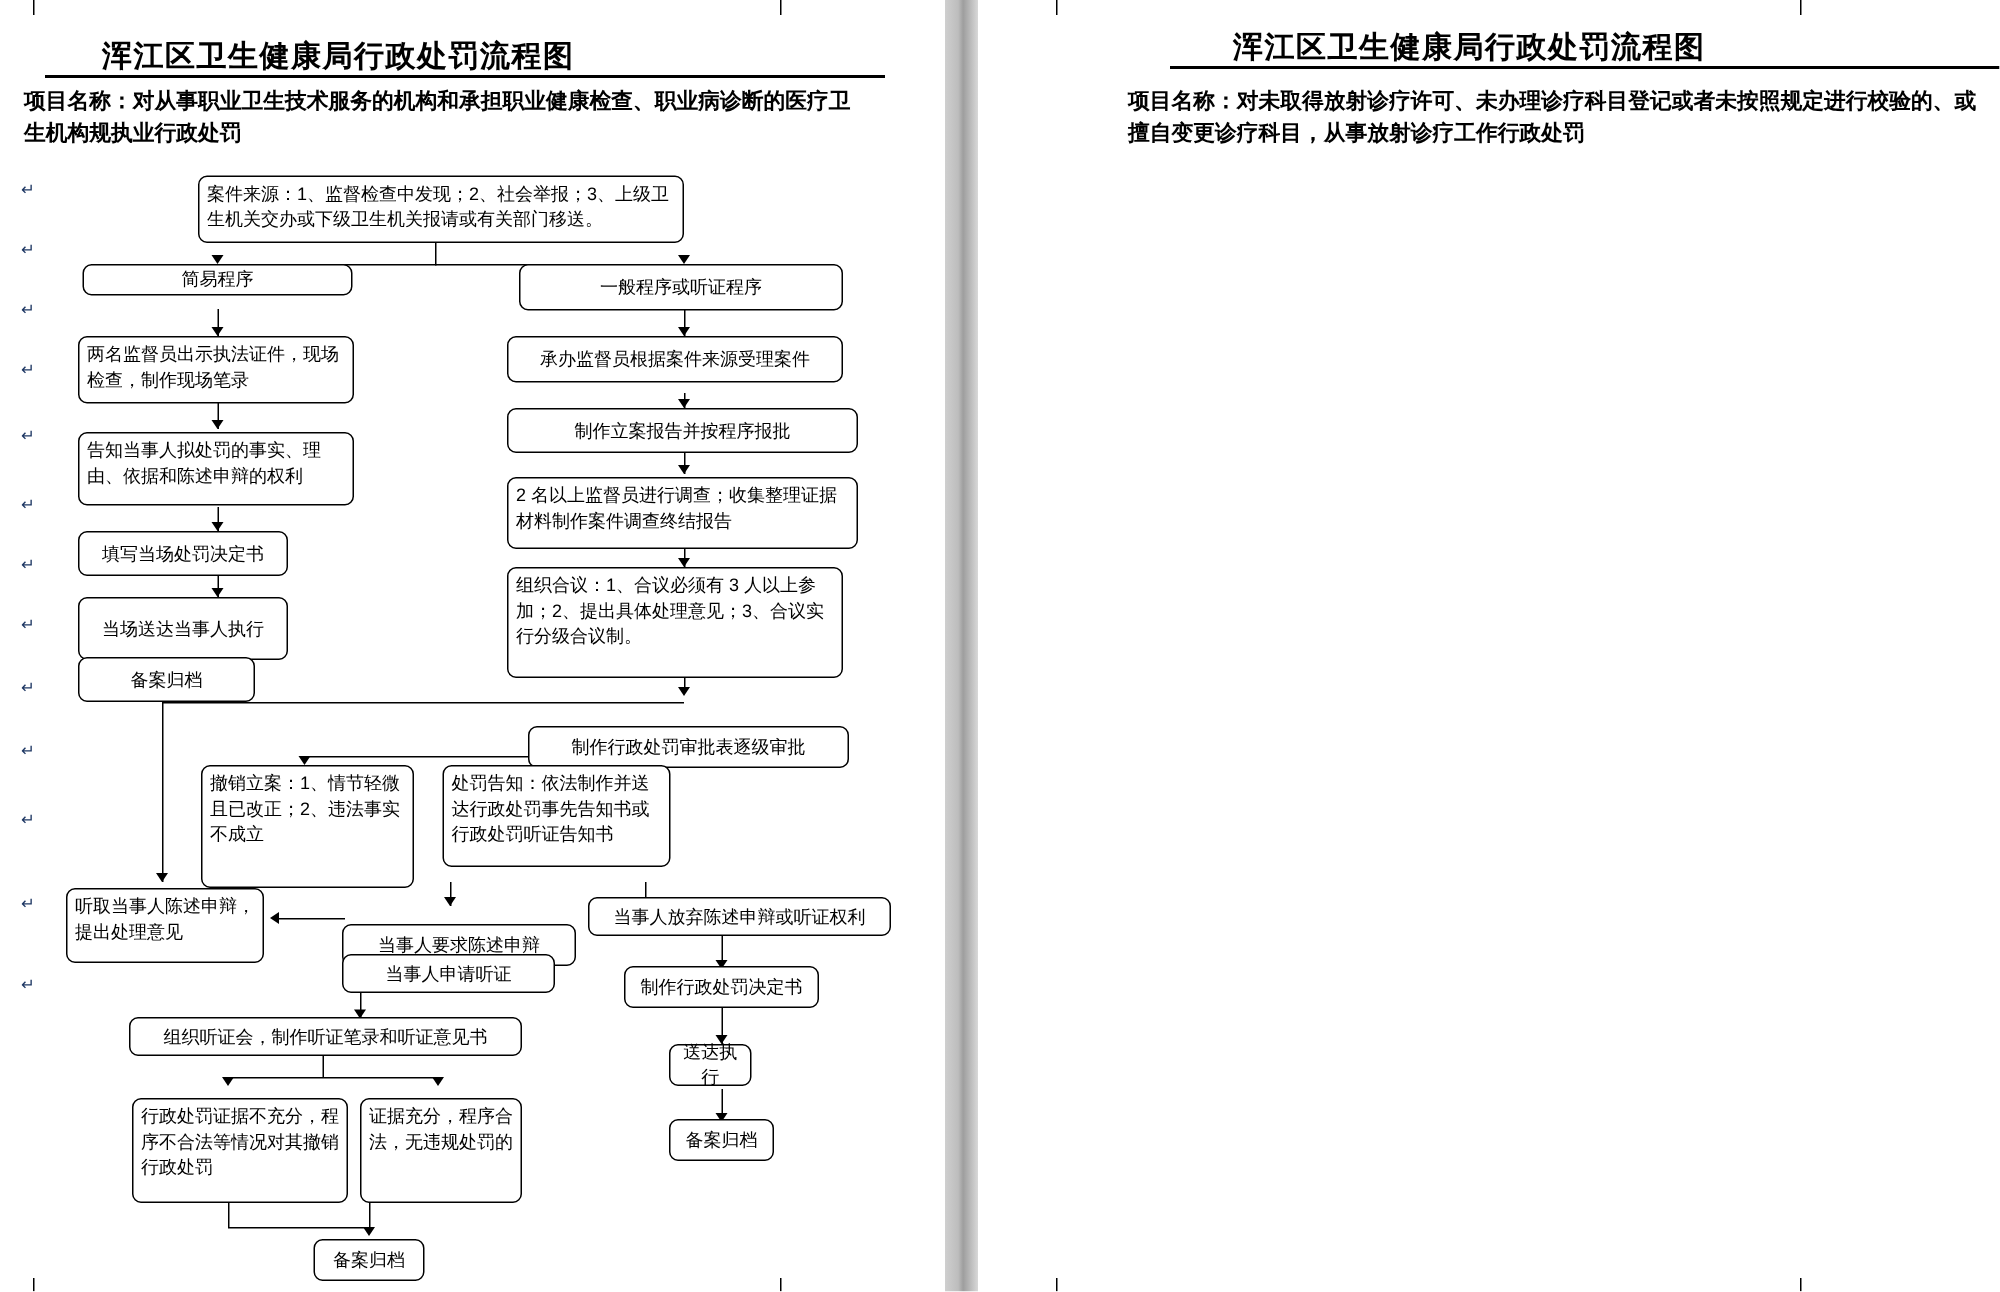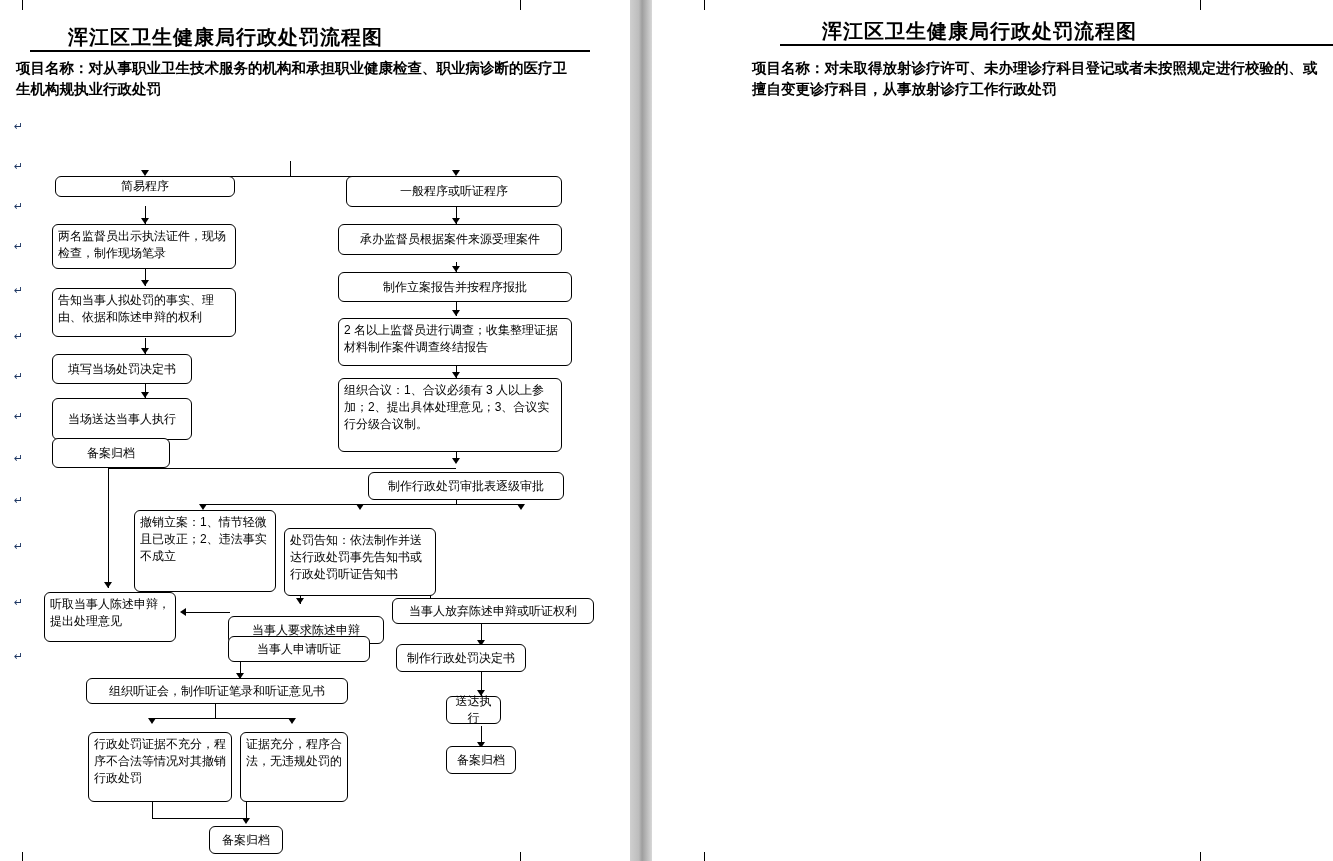--- a/index.html
+++ b/index.html
@@ -120,48 +120,49 @@
     <div class="ln" style="left:215px;top:704px;width:1px;height:14px;"></div>
     <div class="ln" style="left:152px;top:718px;width:140px;height:1px;"></div>
     <div class="arrow down" style="left:148px;top:718px;"></div>
     <div class="arrow down" style="left:288px;top:718px;"></div>
 
     <div class="ln" style="left:152px;top:802px;width:1px;height:16px;"></div>
     <div class="ln" style="left:152px;top:818px;width:94px;height:1px;"></div>
     <div class="ln" style="left:246px;top:802px;width:1px;height:16px;"></div>
     <div class="arrow down" style="left:242px;top:818px;"></div>
 
+    <div class="box" style="left:132px;top:117px;width:324px;height:45px;">案件来源：1、监督检查中发现；2、社会举报；3、上级卫生机关交办或下级卫生机关报请或有关部门移送。</div>
     <div class="box c" style="left:55px;top:176px;width:180px;height:21px;">简易程序</div>
     <div class="box c" style="left:346px;top:176px;width:216px;height:31px;">一般程序或听证程序</div>
 
     <div class="box" style="left:52px;top:224px;width:184px;height:45px;">两名监督员出示执法证件，现场检查，制作现场笔录</div>
     <div class="box c" style="left:338px;top:224px;width:224px;height:31px;">承办监督员根据案件来源受理案件</div>
 
     <div class="box" style="left:52px;top:288px;width:184px;height:49px;">告知当事人拟处罚的事实、理由、依据和陈述申辩的权利</div>
     <div class="box c" style="left:338px;top:272px;width:234px;height:30px;">制作立案报告并按程序报批</div>
 
     <div class="box c" style="left:52px;top:354px;width:140px;height:30px;">填写当场处罚决定书</div>
     <div class="box" style="left:338px;top:318px;width:234px;height:48px;">2 名以上监督员进行调查；收集整理证据材料制作案件调查终结报告</div>
 
     <div class="box c" style="left:52px;top:398px;width:140px;height:42px;">当场送达当事人执行</div>
     <div class="box" style="left:338px;top:378px;width:224px;height:74px;">组织合议：1、合议必须有 3 人以上参加；2、提出具体处理意见；3、合议实行分级合议制。</div>
 
     <div class="box c" style="left:52px;top:438px;width:118px;height:30px;">备案归档</div>
 
-    <div class="box c" style="left:352px;top:472px;width:196px;height:28px;margin-left:16px;">制作行政处罚审批表逐级审批</div>
+    <div class="box c" style="left:352px;top:484px;width:214px;height:28px;">制作行政处罚审批表逐级审批</div>
 
     <div class="box" style="left:134px;top:510px;width:142px;height:82px;">撤销立案：1、情节轻微且已改正；2、违法事实不成立</div>
-    <div class="box" style="left:284px;top:510px;width:152px;height:68px;margin-top:18px;">处罚告知：依法制作并送达行政处罚事先告知书或行政处罚听证告知书</div>
+    <div class="box" style="left:295px;top:510px;width:152px;height:68px;">处罚告知：依法制作并送达行政处罚事先告知书或行政处罚听证告知书</div>
 
     <div class="box" style="left:44px;top:592px;width:132px;height:50px;">听取当事人陈述申辩，提出处理意见</div>
     <div class="box c" style="left:228px;top:616px;width:156px;height:28px;">当事人要求陈述申辩</div>
     <div class="box c" style="left:392px;top:598px;width:202px;height:26px;">当事人放弃陈述申辩或听证权利</div>
     <div class="box c" style="left:228px;top:636px;width:142px;height:26px;">当事人申请听证</div>
 
-    <div class="box c" style="left:396px;top:644px;width:130px;height:28px;">制作行政处罚决定书</div>
+    <div class="box c" style="left:416px;top:644px;width:130px;height:28px;">制作行政处罚决定书</div>
     <div class="box c" style="left:446px;top:696px;width:55px;height:28px;font-family:Liberation Serif, serif;">送达执行</div>
     <div class="box c" style="left:446px;top:746px;width:70px;height:28px;">备案归档</div>
 
     <div class="box c" style="left:86px;top:678px;width:262px;height:26px;">组织听证会，制作听证笔录和听证意见书</div>
 
     <div class="box" style="left:88px;top:732px;width:144px;height:70px;">行政处罚证据不充分，程序不合法等情况对其撤销行政处罚</div>
     <div class="box" style="left:240px;top:732px;width:108px;height:70px;">证据充分，程序合法，无违规处罚的</div>
 
     <div class="box c" style="left:209px;top:826px;width:74px;height:28px;">备案归档</div>
   </div>

